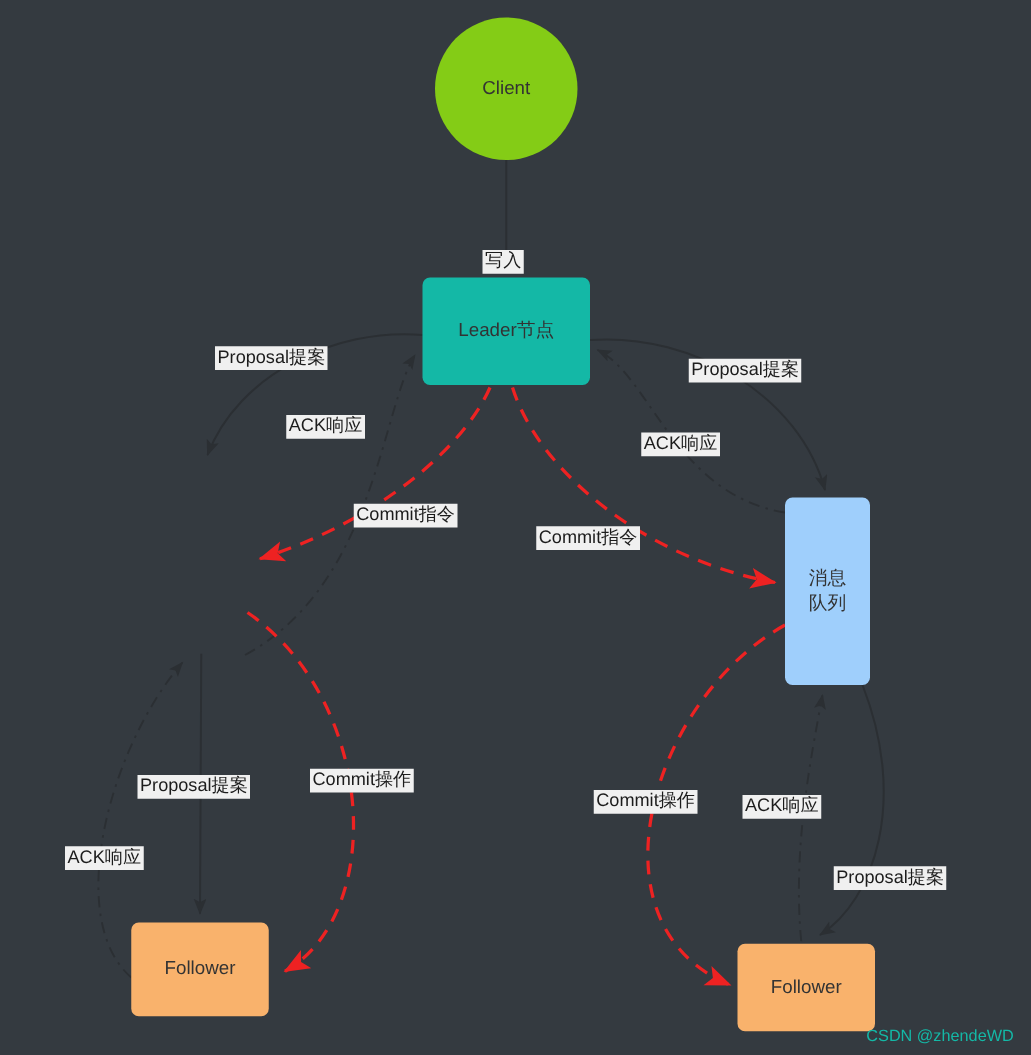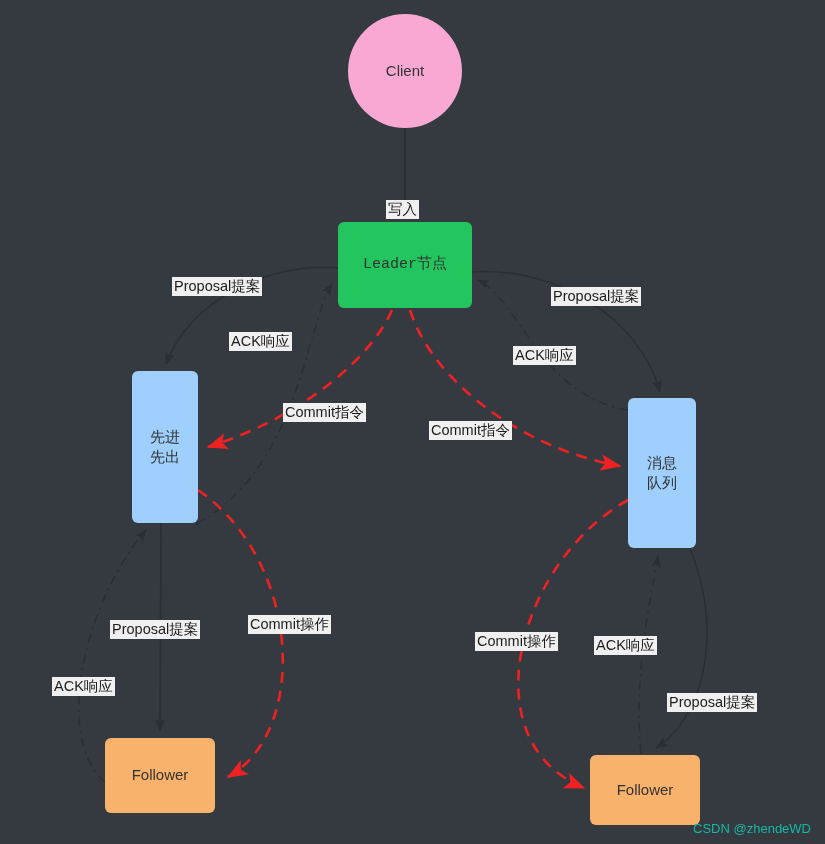--- a/index.html
+++ b/index.html
@@ -96,32 +96,28 @@
 
     <path d="M198,490 C300,560 310,730 228,777" fill="none" stroke="#ee2222" stroke-width="2.6" stroke-dasharray="11 8" marker-end="url(#arrow-red)"></path>
 
     <path d="M690,548 C726,640 700,720 656,748" fill="none" stroke="#2b2f33" stroke-width="1.6" marker-end="url(#arrow-dark)"></path>
 
     <path d="M641,753 C634,680 648,610 658,556" fill="none" stroke="#2b2f33" stroke-width="1.5" stroke-dasharray="9 5 2 5" marker-end="url(#arrow-dark)"></path>
 
     <path d="M628,500 C520,560 468,740 584,788" fill="none" stroke="#ee2222" stroke-width="2.6" stroke-dasharray="11 8" marker-end="url(#arrow-red)"></path>
   </svg>
 
-  <div class="node node-circle" style="left:348px; top:14px; width:114px; height:114px; background:#f9a8d4;">
+  <div class="node node-circle" style="left:348px; top:14px; width:114px; height:114px; background:#84cc16;">
     <span>Client</span>
   </div>
 
-  <div class="node node-rect" style="left:338px; top:222px; width:134px; height:86px; background:#22c55e;font-family:Liberation Mono, monospace;">
+  <div class="node node-rect" style="left:338px; top:222px; width:134px; height:86px; background:#14b8a6;">
     <span>Leader节点</span>
   </div>
 
-  <div class="node node-rect" style="left:132px; top:371px; width:66px; height:152px; background:#9fcffc;">
-    <span style="white-space:pre-line;">先进
-先出</span>
-  </div>
 
   <div class="node node-rect" style="left:628px; top:398px; width:68px; height:150px; background:#9fcffc;">
     <span style="white-space:pre-line;">消息
 队列</span>
   </div>
 
   <div class="node node-rect" style="left:105px; top:738px; width:110px; height:75px; background:#f9b26c;">
     <span>Follower</span>
   </div>
 

